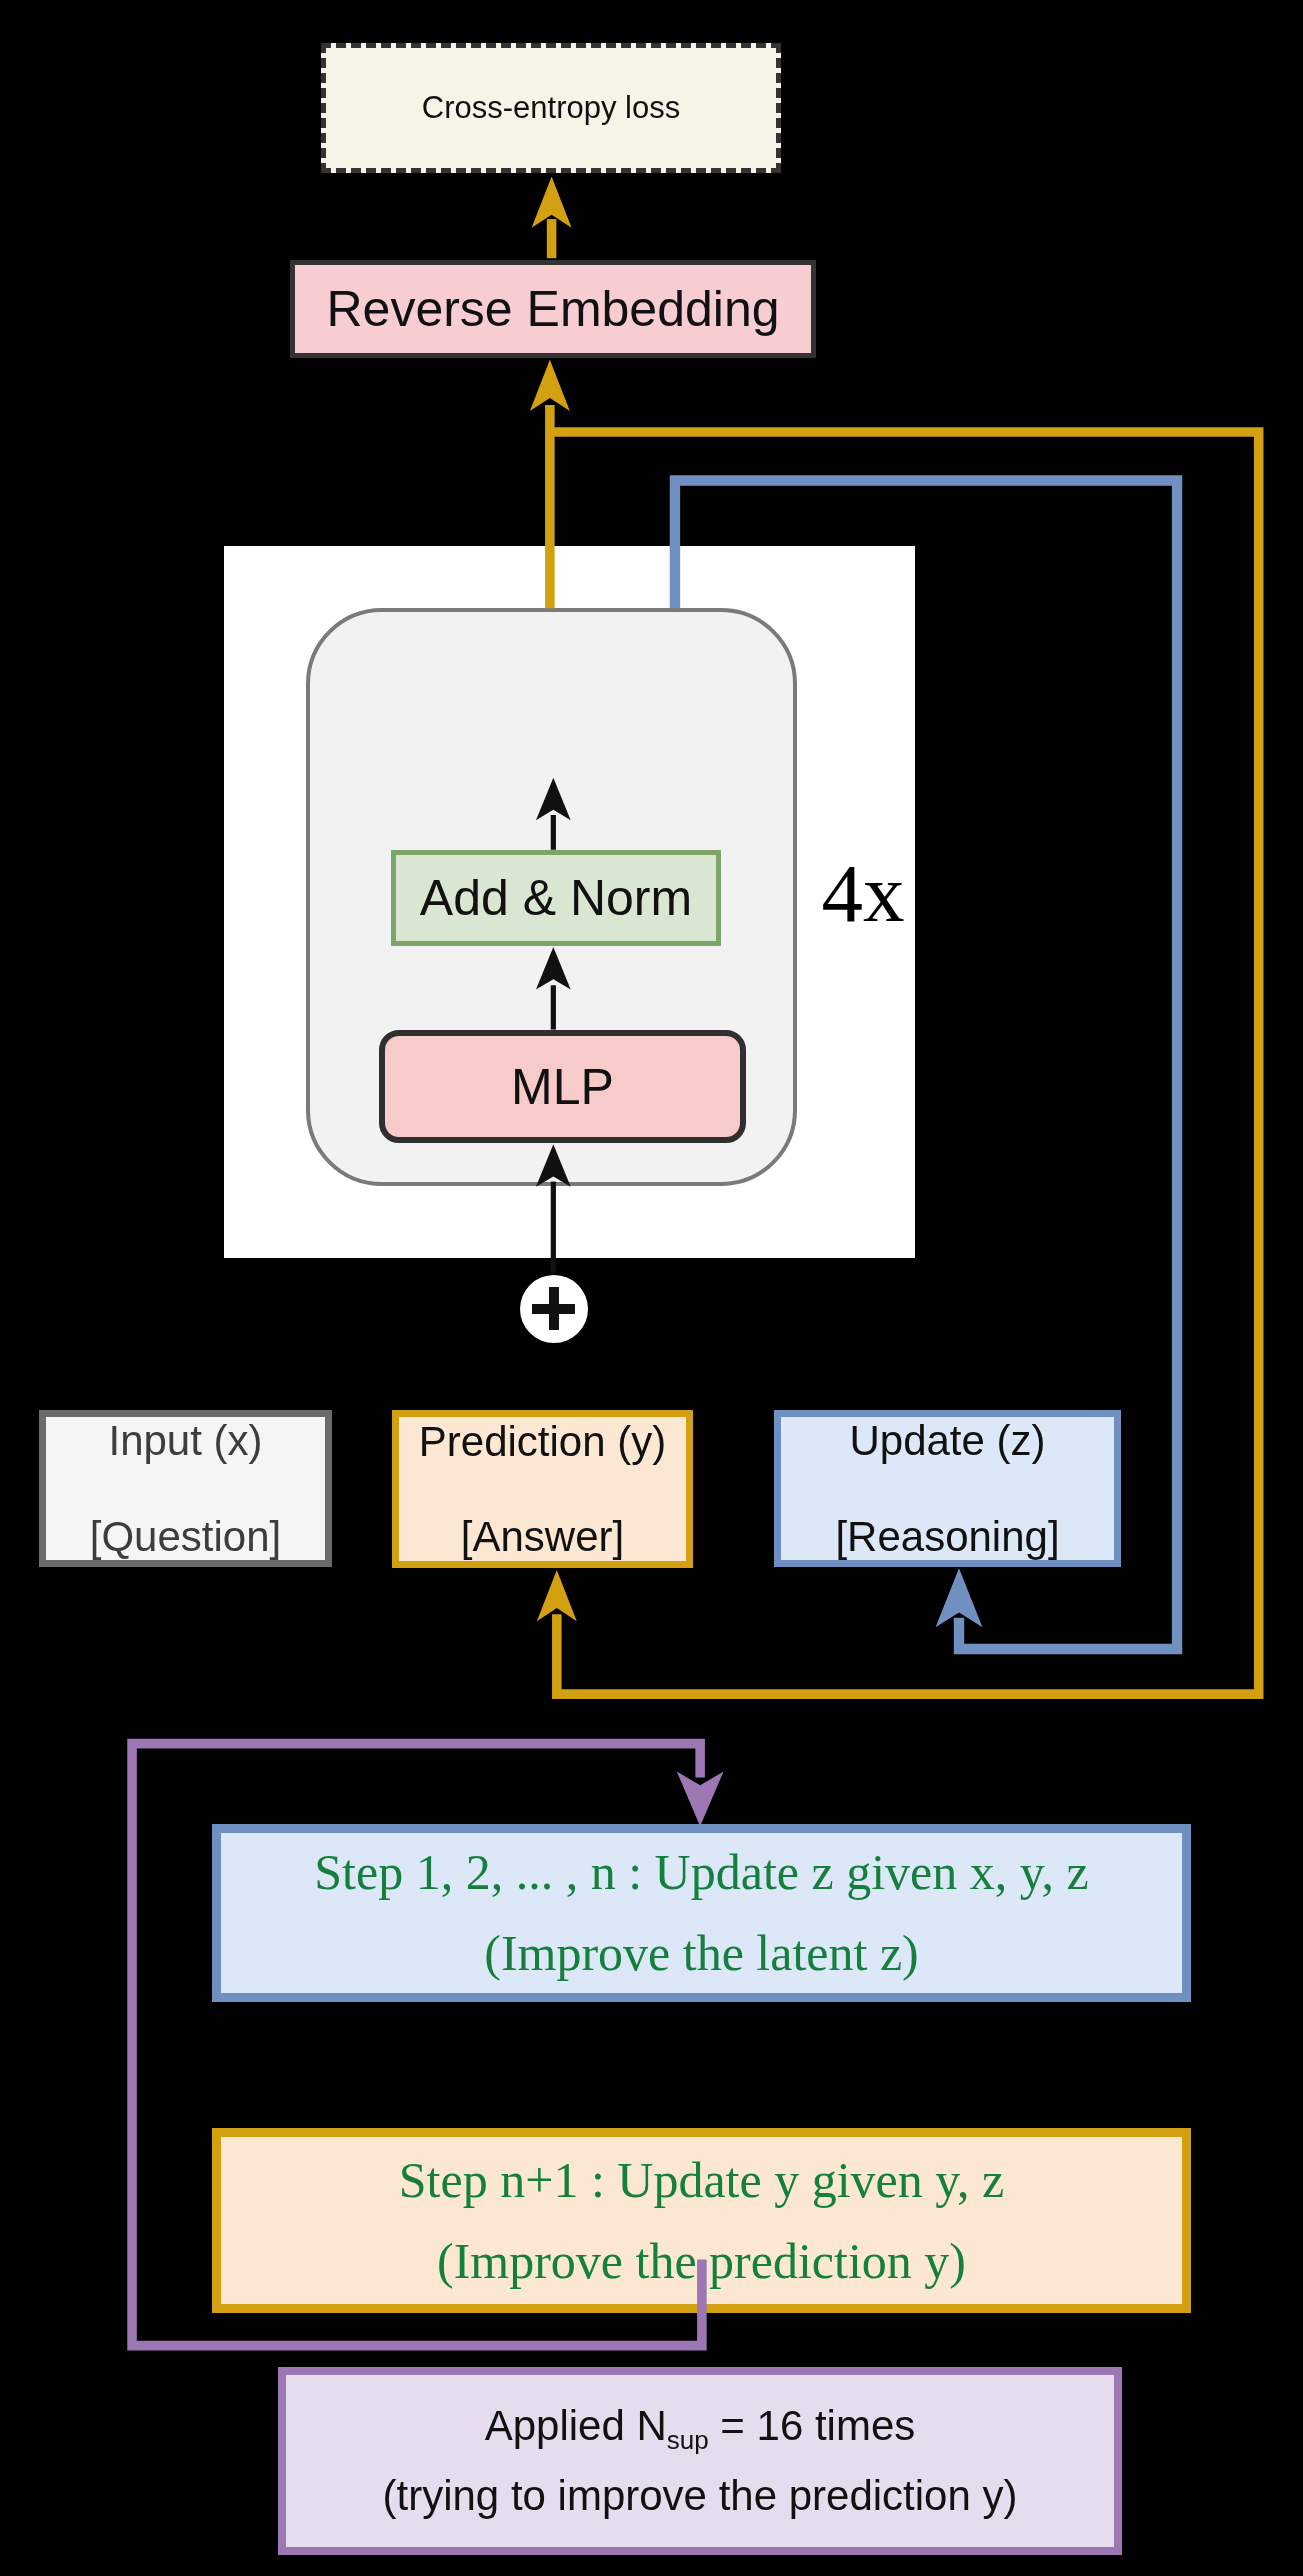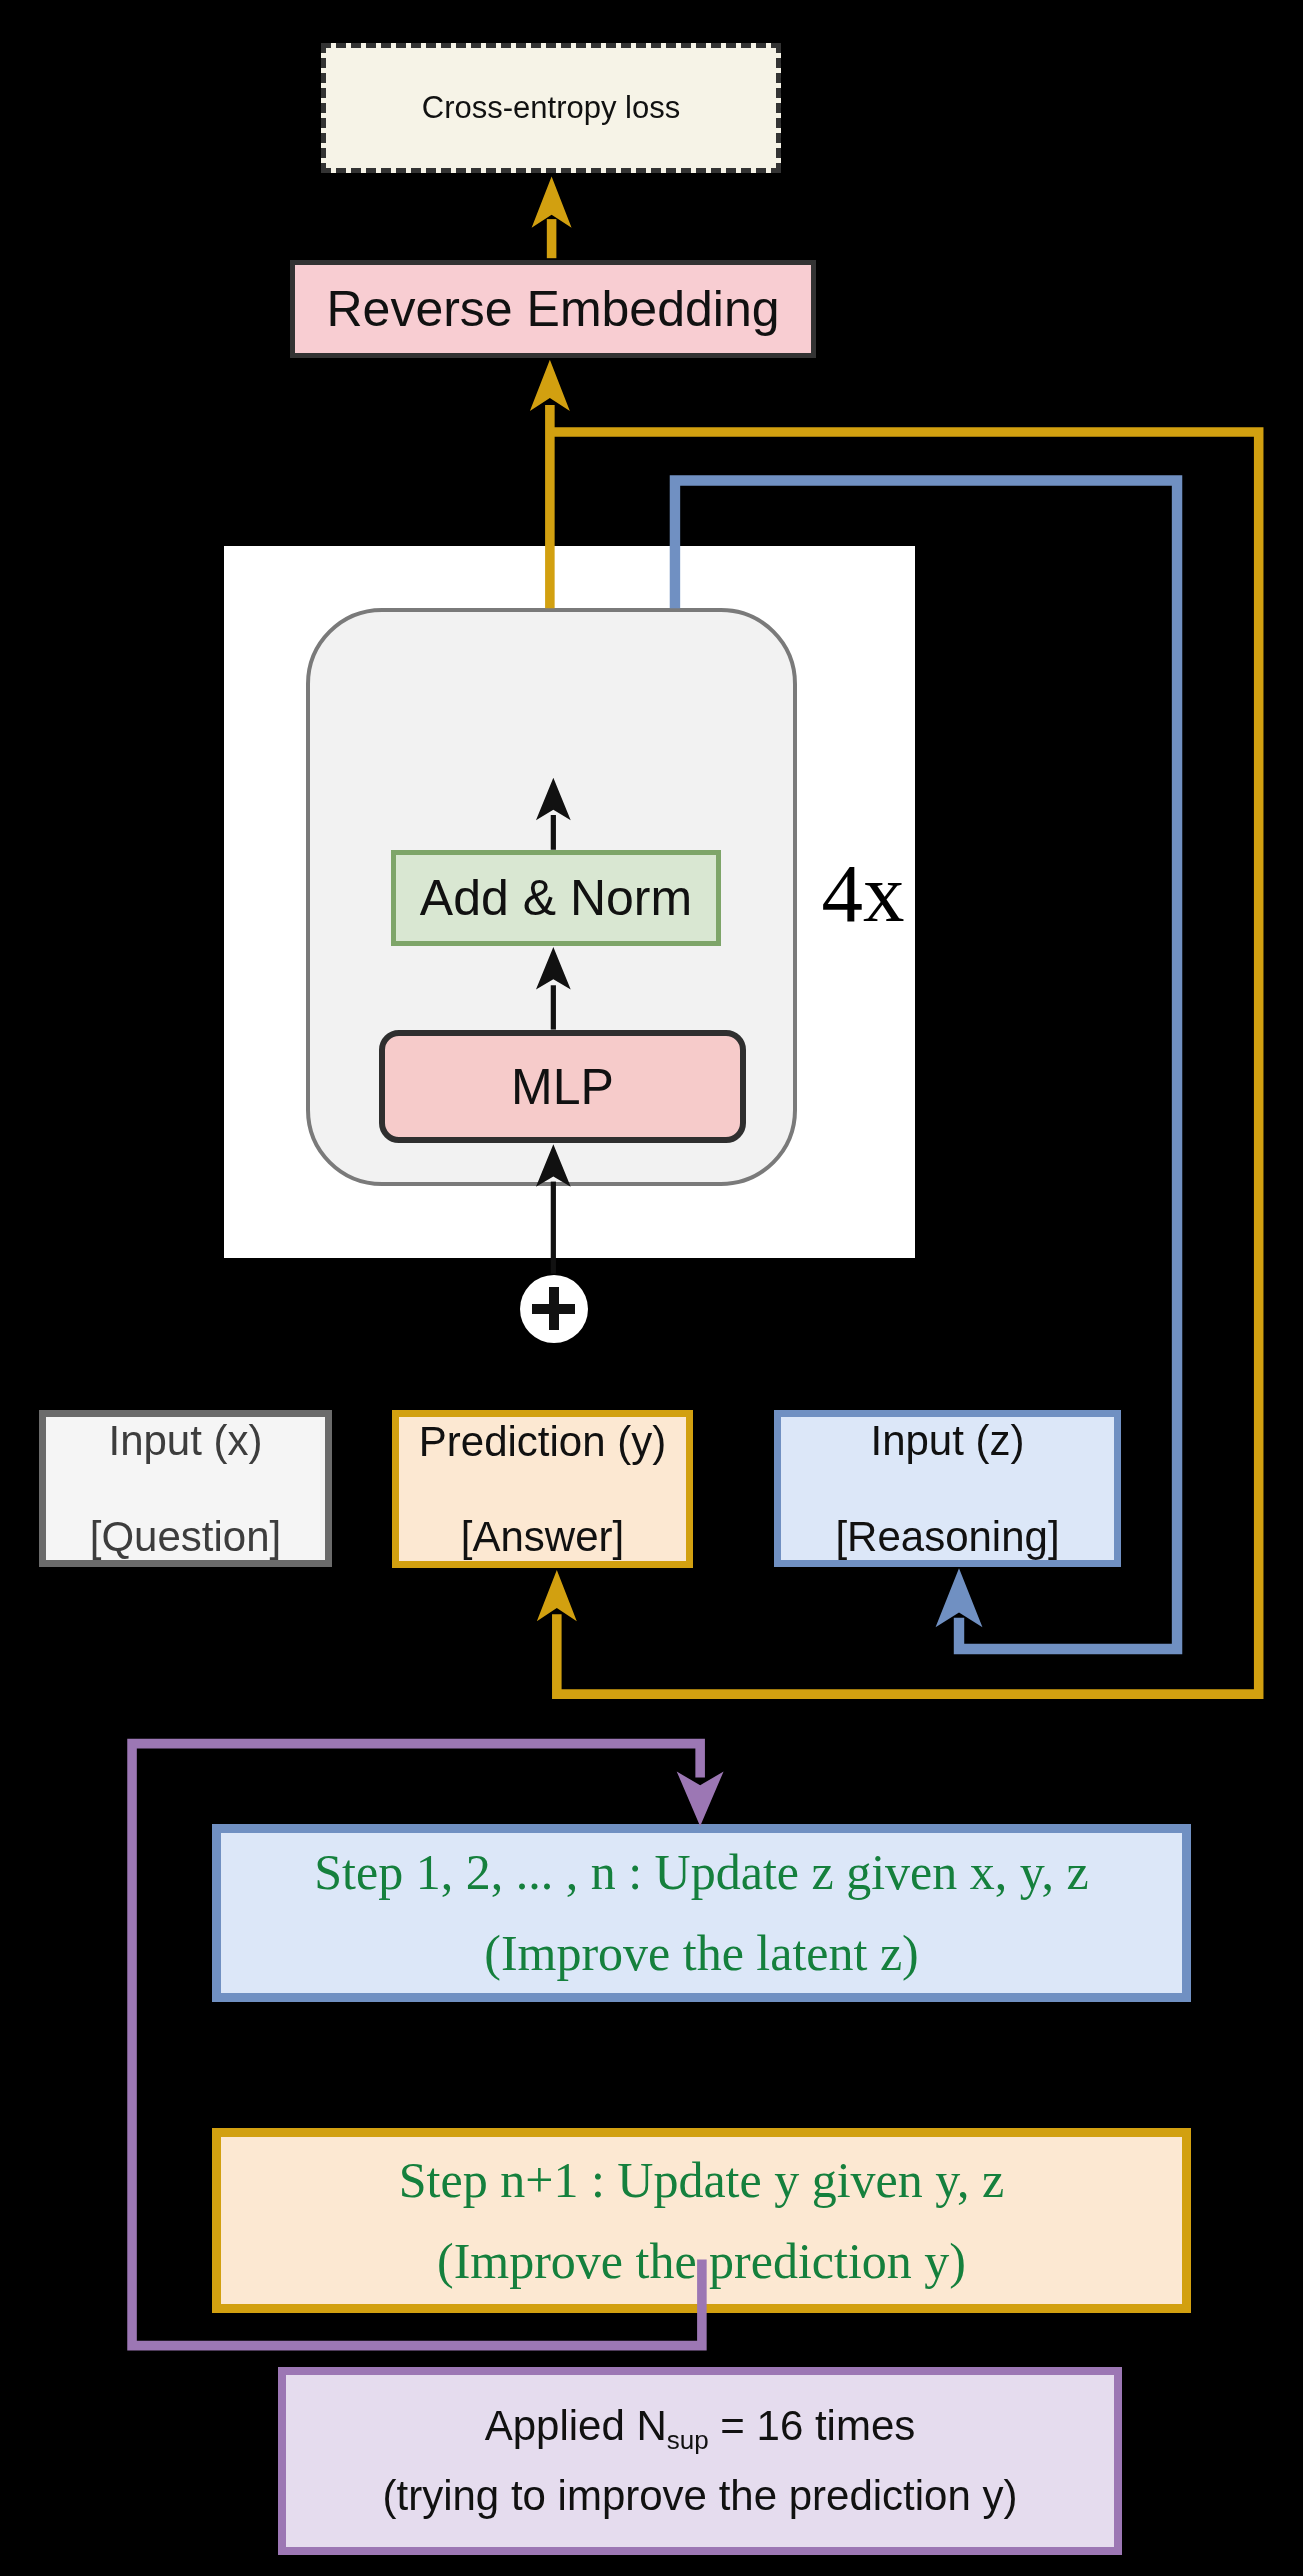--- a/index.html
+++ b/index.html
@@ -96,21 +96,21 @@
 
   <div id="input-box" class="abs center state">
     <div>Input (x)</div>
     <div>[Question]</div>
   </div>
   <div id="prediction-box" class="abs center state">
     <div>Prediction (y)</div>
     <div>[Answer]</div>
   </div>
   <div id="latent-box" class="abs center state">
-    <div>Input (z)</div>
+    <div>Update (z)</div>
     <div>[Reasoning]</div>
   </div>
 
   <div id="stepz-box" class="abs center step">
     <div>Step 1, 2, ... , n : Update z given x, y, z</div>
     <div>(Improve the latent z)</div>
   </div>
   <div id="stepy-box" class="abs center step">
     <div>Step n+1 : Update y given y, z</div>
     <div>(Improve the prediction y)</div>

